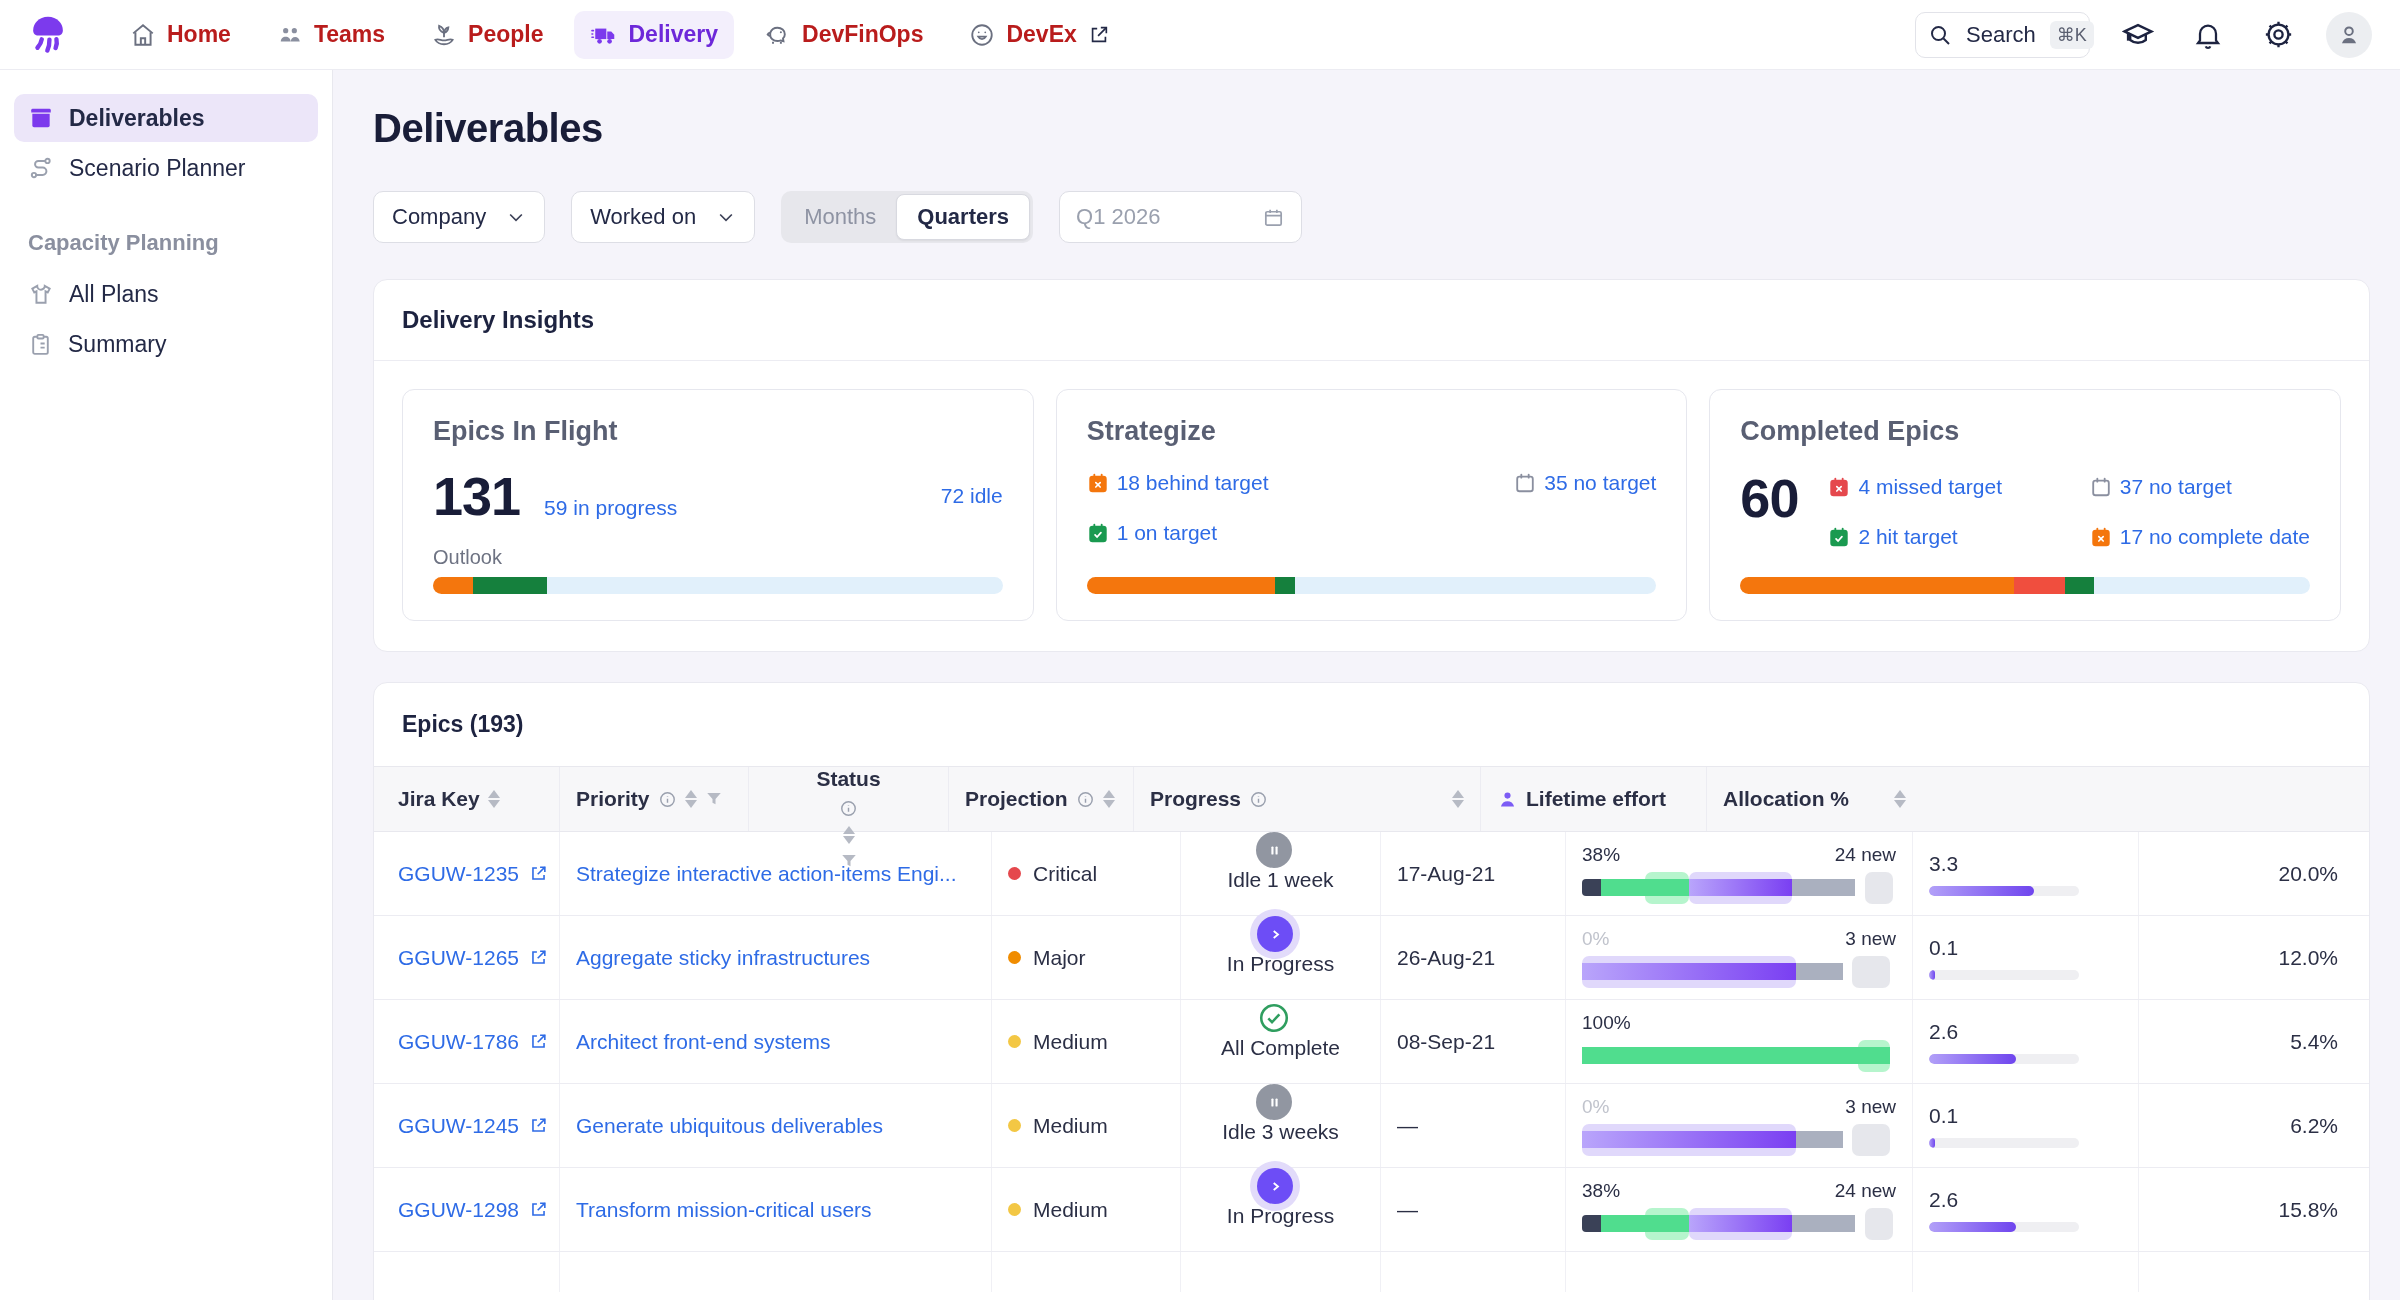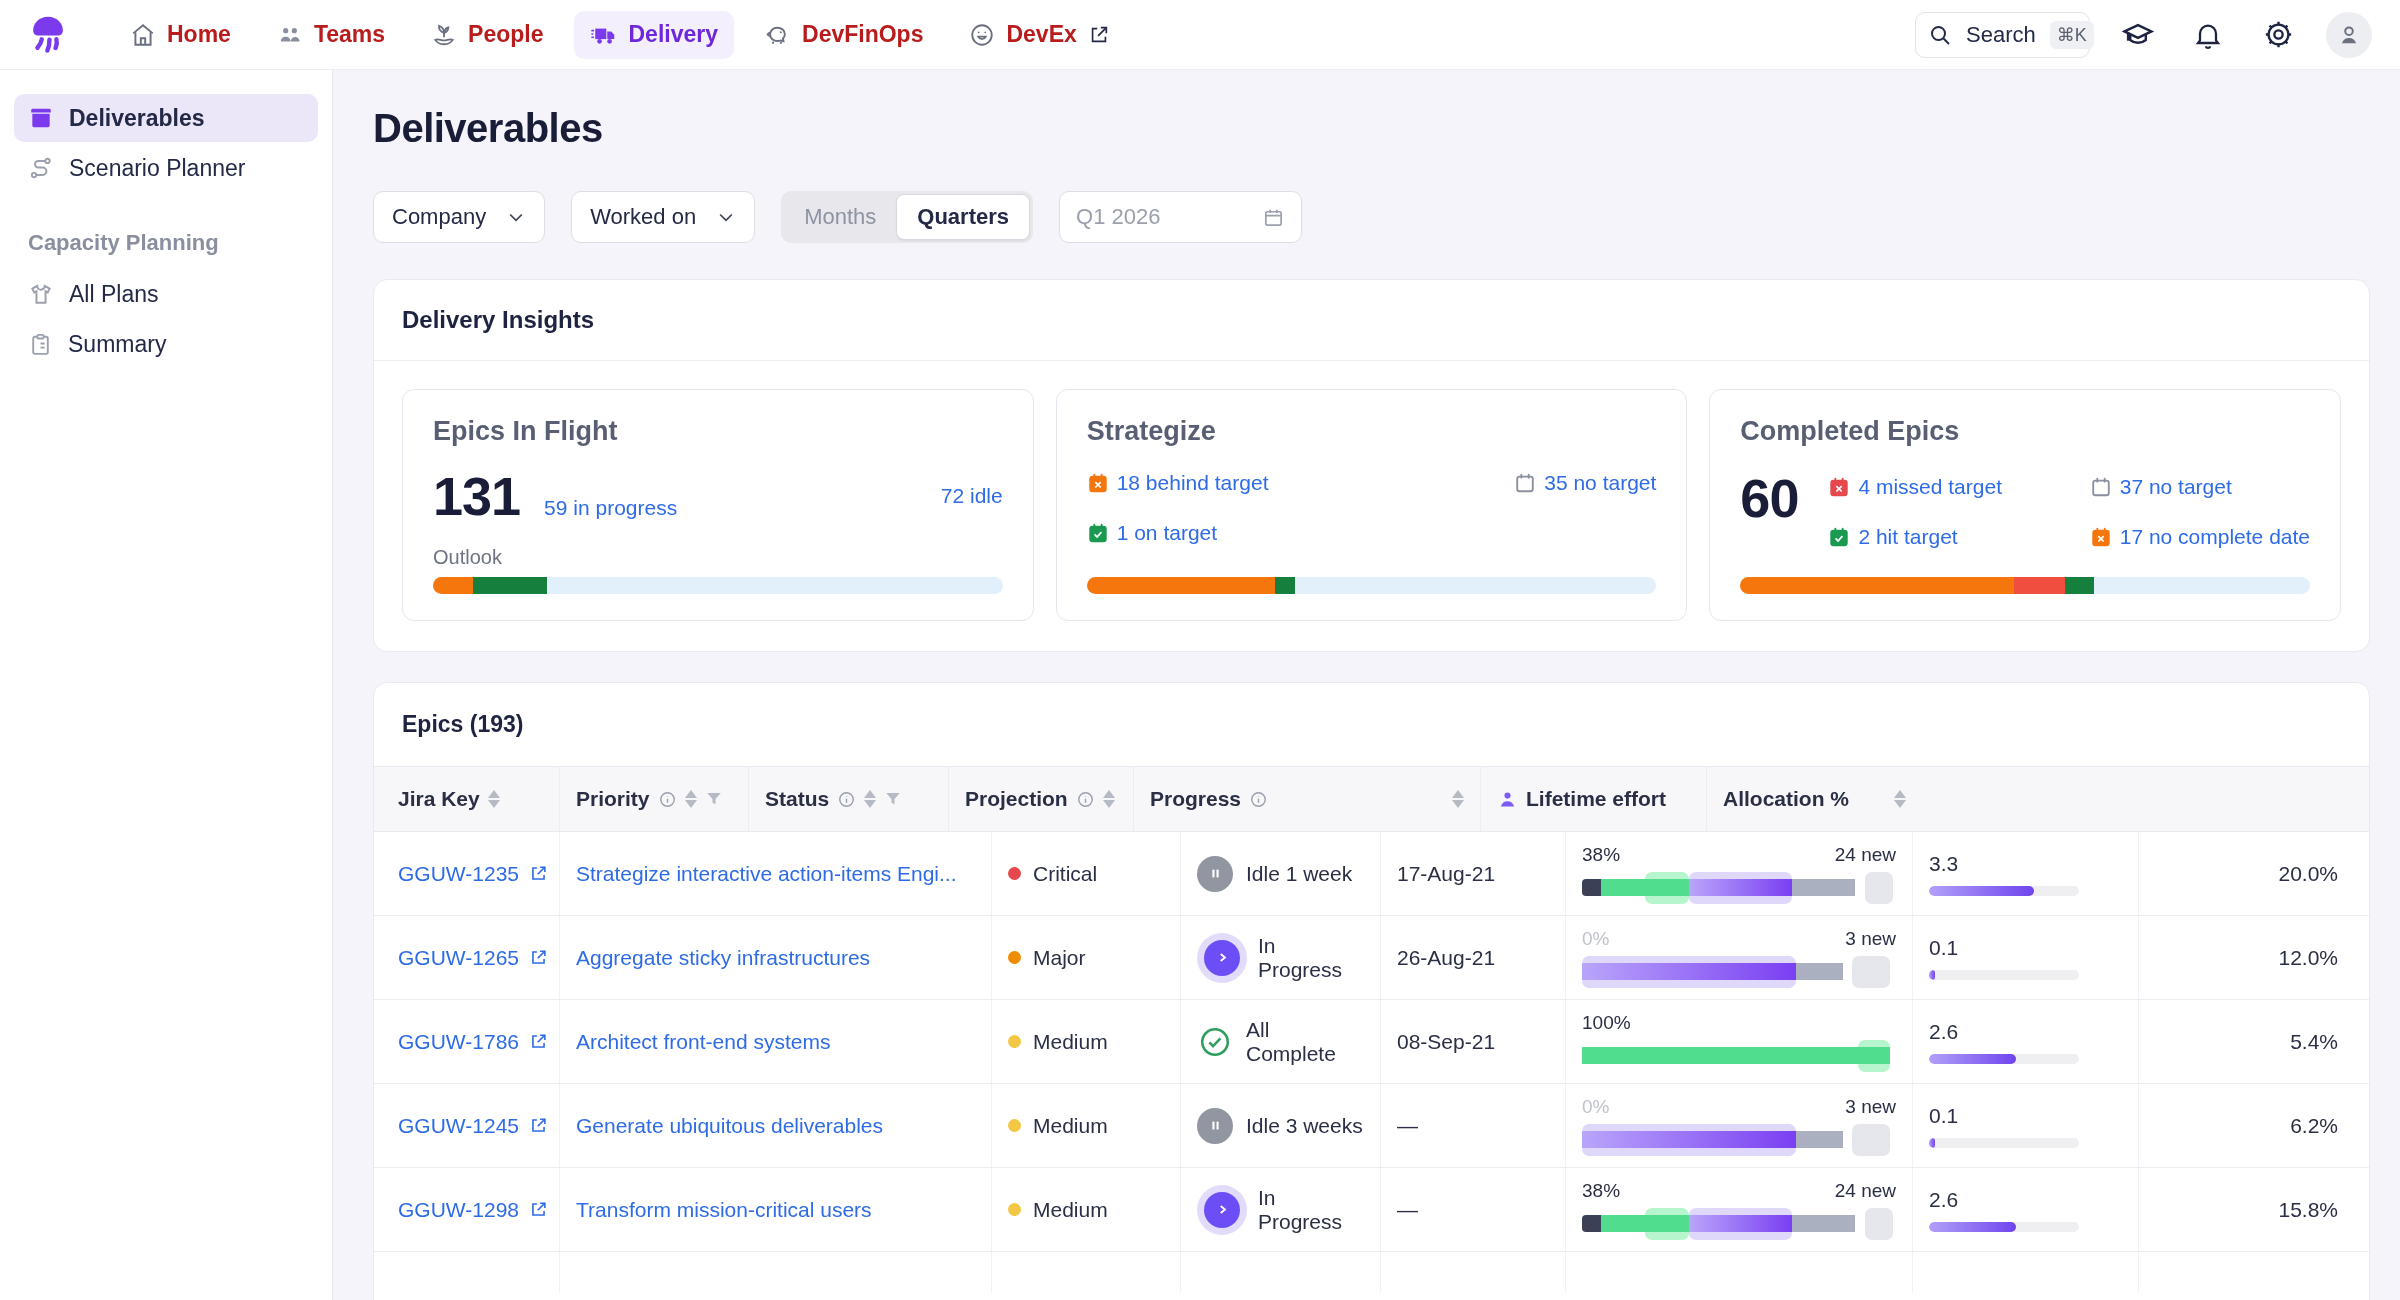--- a/index.html
+++ b/index.html
@@ -69,21 +69,21 @@
   
   .epics { margin-top:30px; height:640px; overflow:hidden; }
   .epics-head { padding:28px; font-size:23px; font-weight:700; color:#1d2340; }
   .thead { display:flex; background:#f7f7f9; border-top:1px solid #e8e8ee; border-bottom:1px solid #e8e8ee; height:66px; }
   .th { display:flex; align-items:center; gap:8px; font-size:21px; font-weight:700; color:#2b2f45; padding:0 16px;
         border-right:1px solid #ececf2; }
   .th:last-child { border-right:none; }
   .trow { display:flex; border-bottom:1px solid #ececf2; height:84px; background:#fff; }
   .td { display:flex; align-items:center; padding:0 16px; border-right:1px solid #f0f0f5; font-size:21px; color:#2b2f45; }
   .td:last-child { border-right:none; }
-  .c1 { width:186px; } .c2 { width:432px; } .c3 { width:189px; } .c4 { width:200px; }
+  .c1 { width:186px; } .c2 { width:432px; } .c3 { width:189px; } .c4 { width:200px;flex-direction:column; }
   .c5 { width:185px; } .c6 { width:347px; } .c7 { width:226px; } .c8 { width:215px; justify-content:flex-end; }
   .c1.td { padding-left:24px; } .c1.th { padding-left:24px; }
   .link { color:#2e6be6; cursor:pointer; text-decoration:none; white-space:nowrap; overflow:hidden; text-overflow:ellipsis; }
   .jira { display:flex; align-items:center; gap:10px; }
   .dot { width:13px; height:13px; border-radius:50%; display:inline-block; margin-right:12px; flex:0 0 auto; }
   .sticon { width:36px; height:36px; border-radius:50%; display:flex; align-items:center; justify-content:center; margin-right:13px; flex:0 0 auto; }
   .sticon.paused { background:#9196a1; }
   .sticon.progress { background:#6d4df6; box-shadow:0 0 0 7px #e2dbfa; margin-left:7px; margin-right:18px; }
   .sort { display:flex; flex-direction:column; gap:2px; align-items:center; cursor:pointer; }
   .sort i { width:0; height:0; border-left:6px solid transparent; border-right:6px solid transparent; display:block; }

